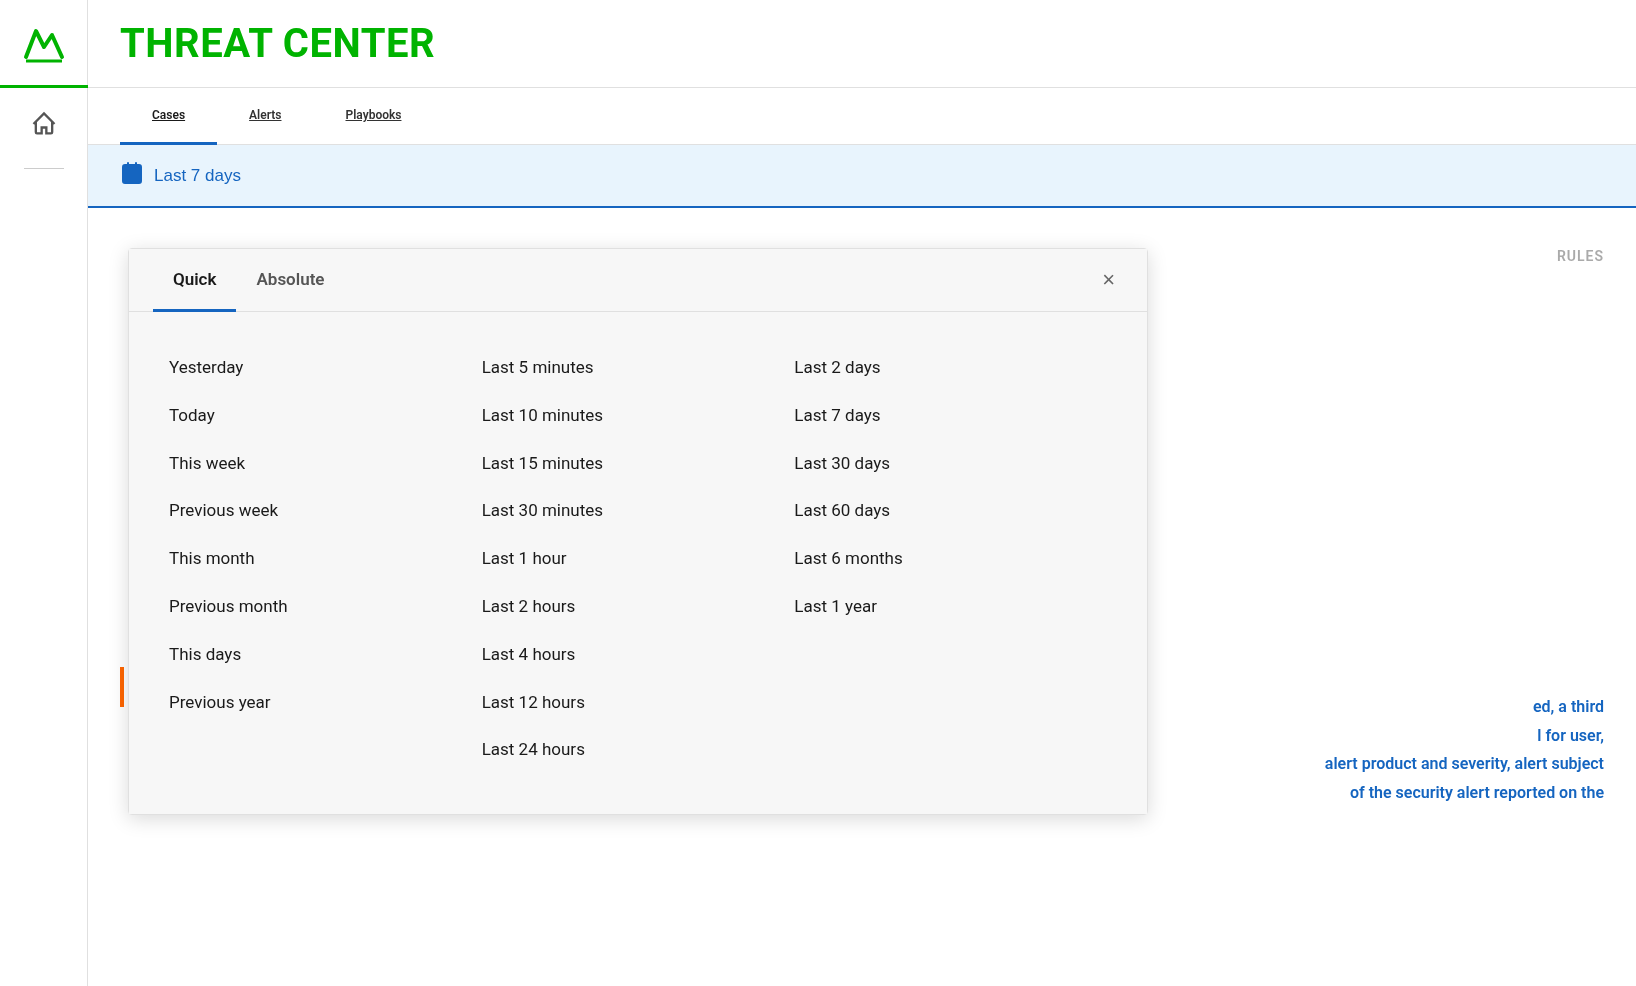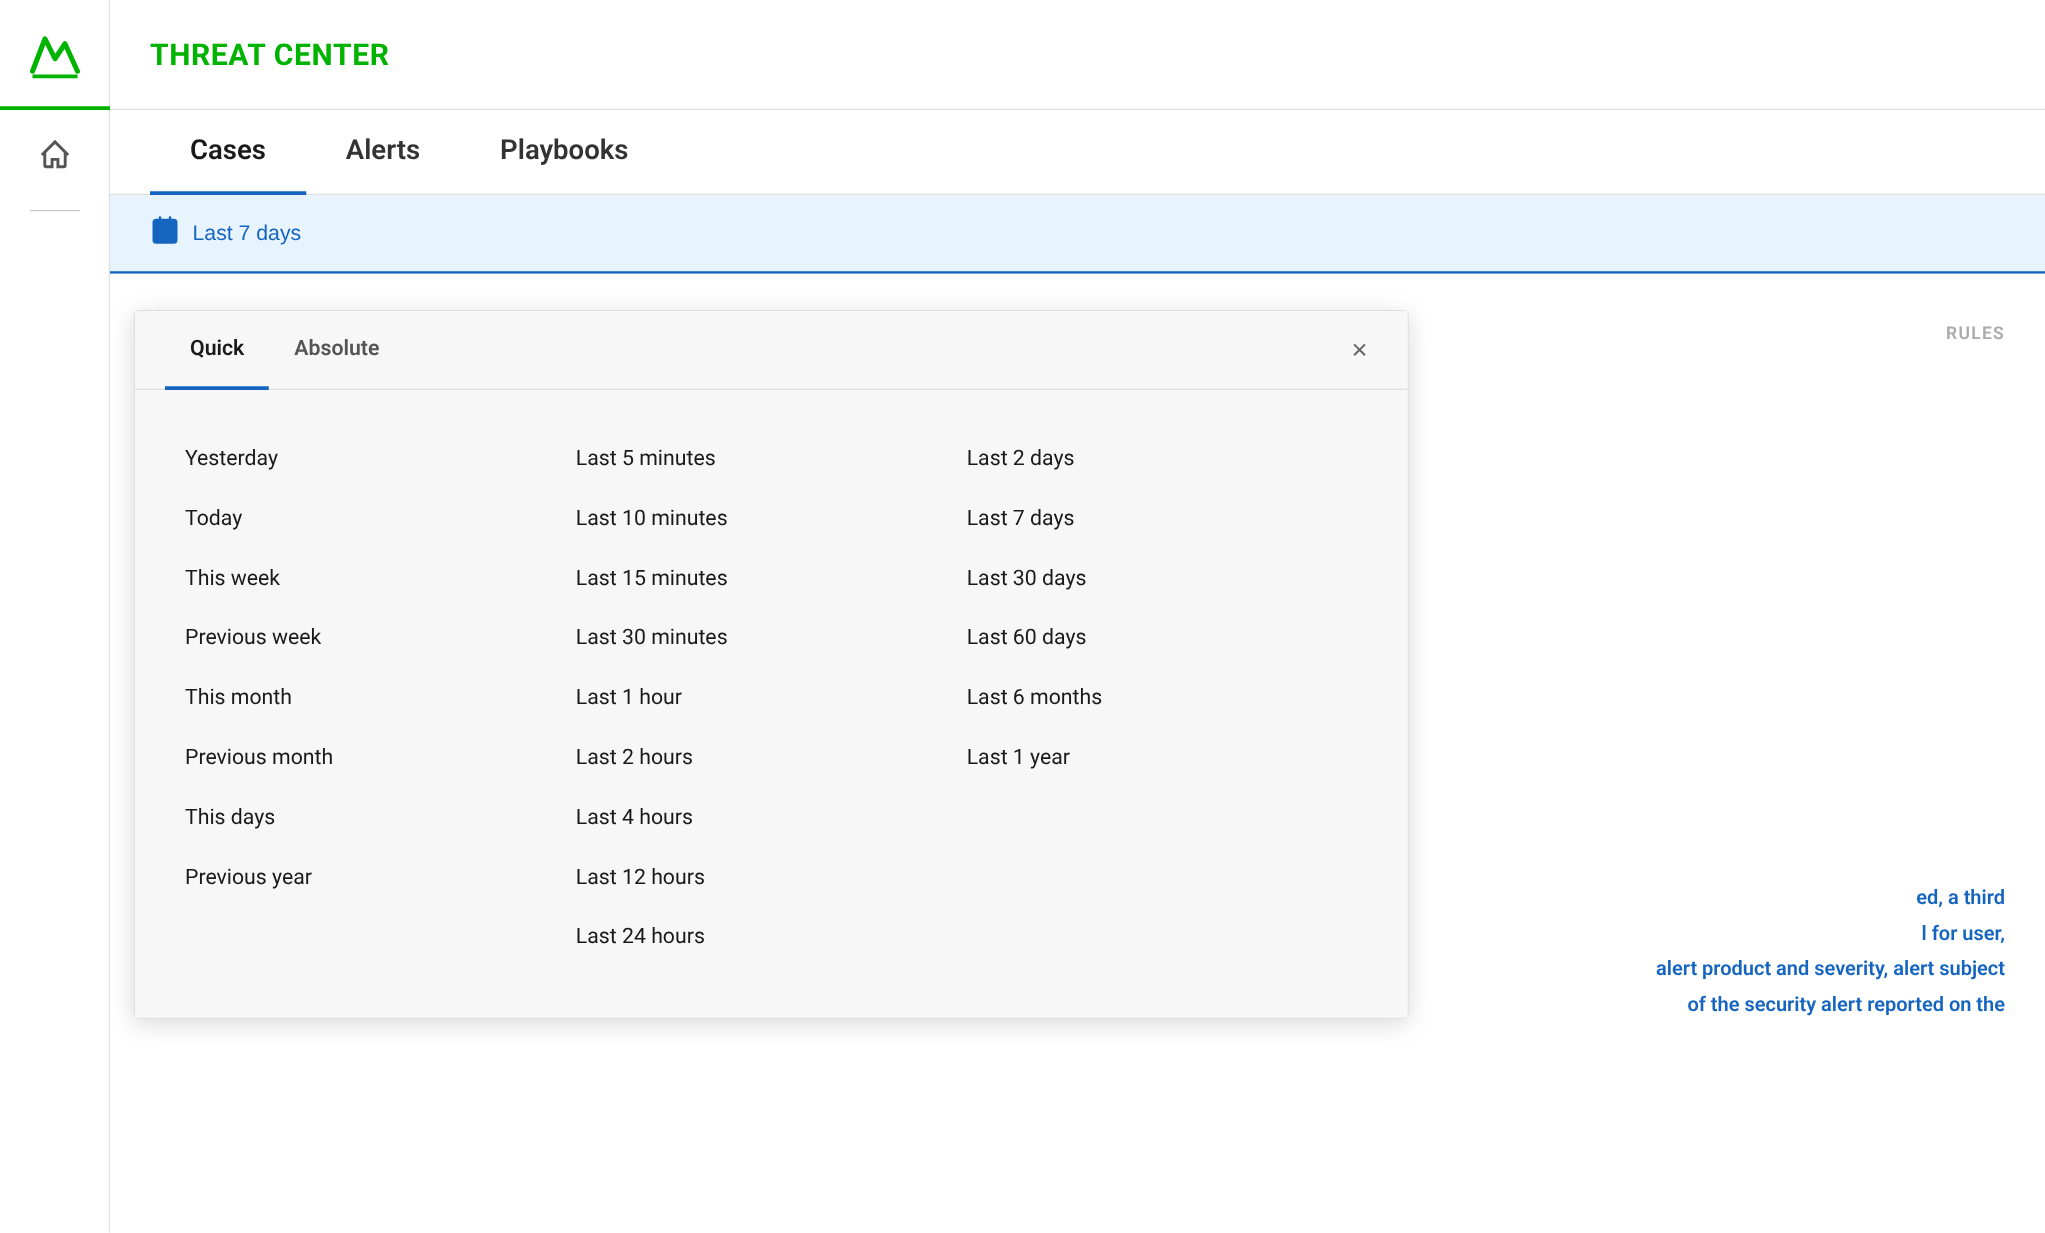--- a/index.html
+++ b/index.html
@@ -76,41 +76,42 @@
     
     .header {
       height: 88px;
       display: flex;
       align-items: center;
       padding: 0 32px;
       border-bottom: 1px solid #e0e0e0;
     }
 
     .header-title {
-      font-size: 24px;
+      font-size: 40px;
       font-weight: 700;
       color: #00b300;
       letter-spacing: 0.5px;
     }
 
     
     .tabs-bar {
       display: flex;
       border-bottom: 1px solid #e0e0e0;
       padding: 0 32px;
     }
 
     .tab {
       padding: 20px 32px;
-      font-size: 22px;
+      font-size: 12px;
       font-weight: 600;
       color: #333;
       cursor: pointer;
       border-bottom: 3px solid transparent;
       margin-bottom: -1px;
+      text-decoration: underline;
     }
 
     .tab.active {
       color: #1a1a1a;
       border-bottom: 3px solid #1565c0;
     }
 
     
     .filter-bar {
       background: #e8f4fd;
@@ -161,21 +162,21 @@
       width: 4px;
       height: 40px;
       background: #ff6600;
       margin-right: 8px;
       vertical-align: middle;
     }
 
     
     .dropdown-overlay {
       position: absolute;
-      left: 19px;
+      left: 40px;
       top: 248px;
       width: 1020px;
       background: #f7f7f7;
       border: 1px solid #e0e0e0;
       border-radius: 4px;
       box-shadow: 0 4px 20px rgba(0,0,0,0.15);
       z-index: 100;
     }
 
     

